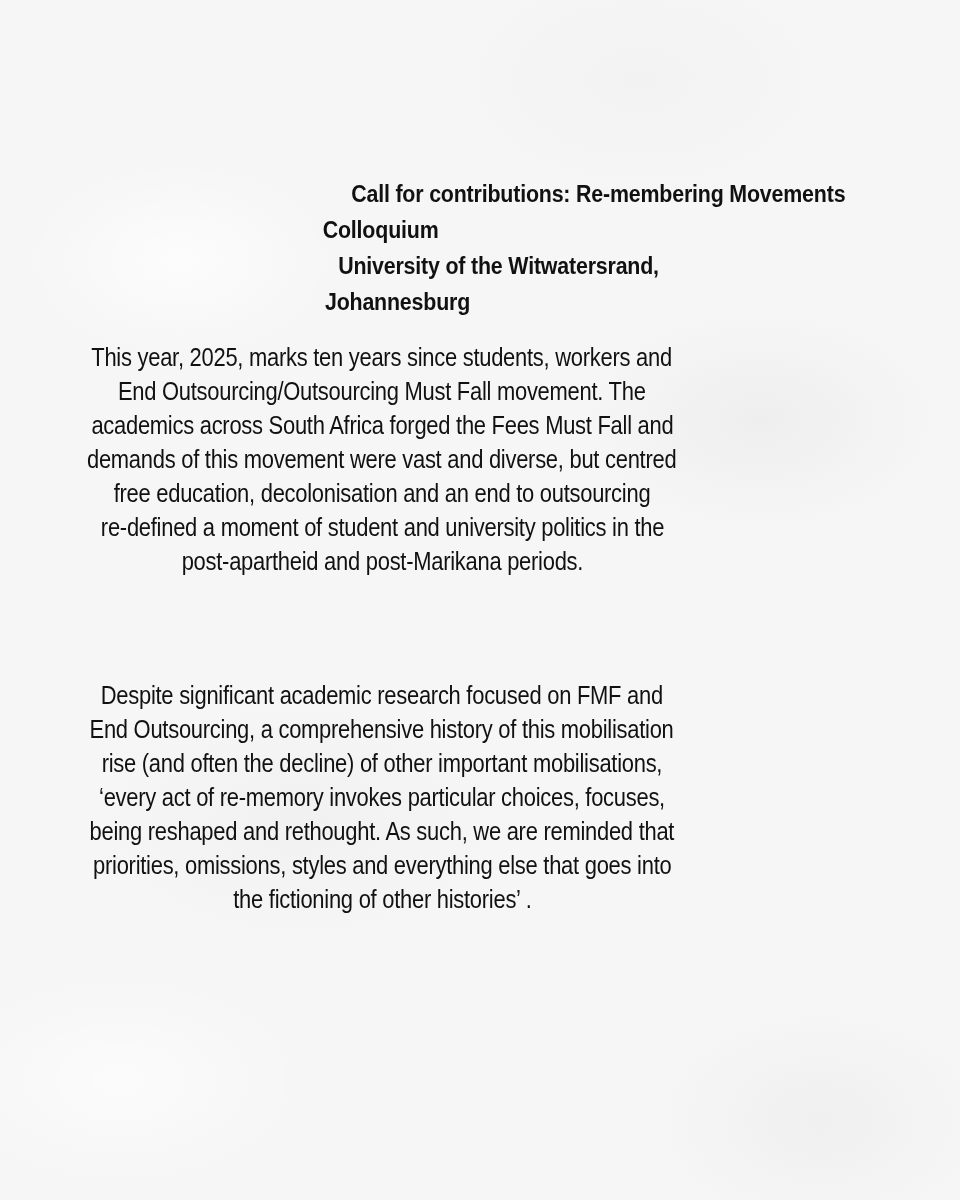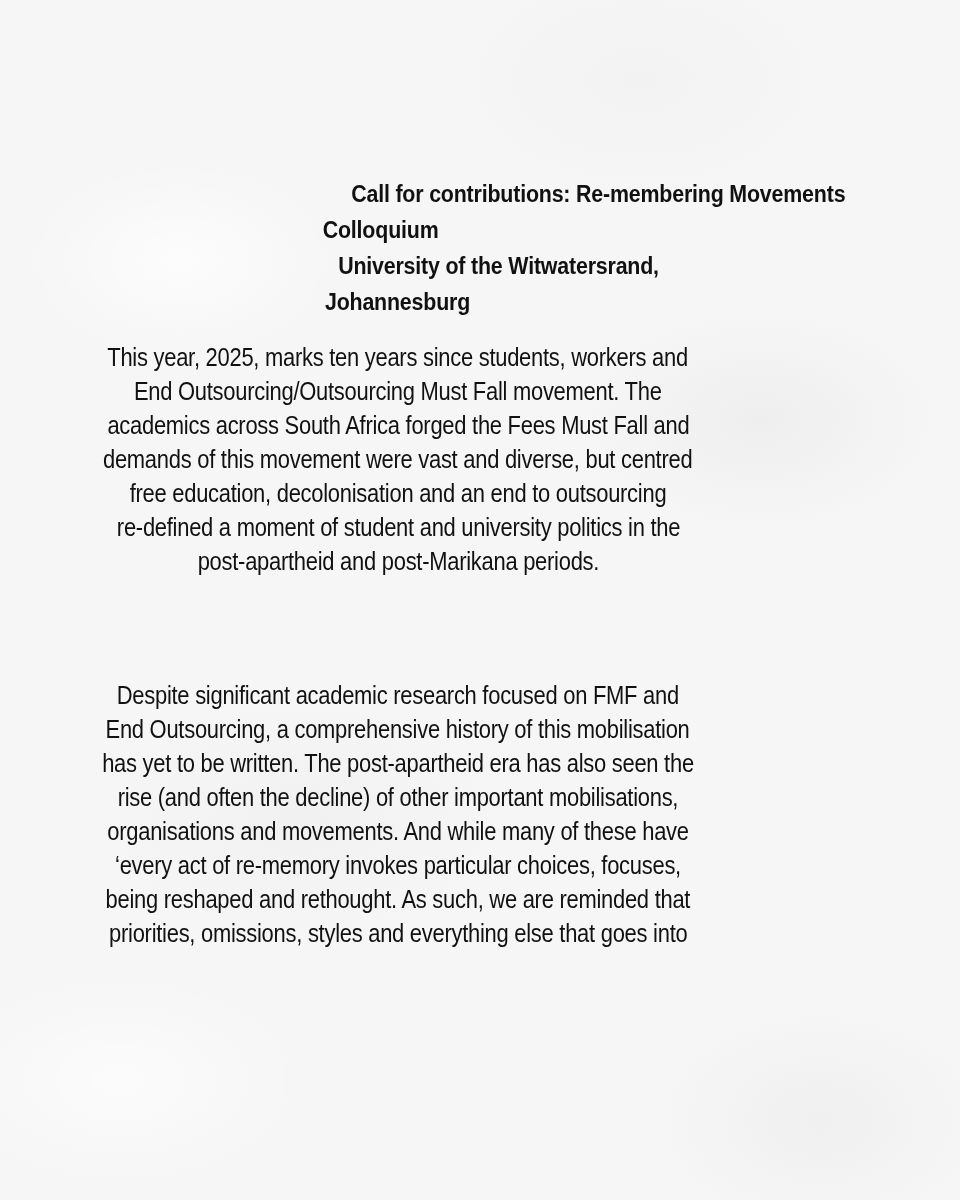--- a/index.html
+++ b/index.html
@@ -42,21 +42,21 @@
     letter-spacing: -0.2px;
     white-space: nowrap;
   }
   .heading .hline span {
     display: inline-block;
     transform: scaleX(0.93);
     transform-origin: right center;
   }
   .body-para {
     position: absolute;
-    left: 16px;
+    left: 0;
     width: 764px;
     text-align: center;
   }
   .body-para .bline {
     display: block;
     font-size: 25.5px;
     line-height: 34px;
     white-space: nowrap;
     height: 34px;
   }
@@ -87,19 +87,18 @@
   <div class="bline"><span>academics across South Africa forged the Fees Must Fall and</span></div>
   <div class="bline"><span>demands of this movement were vast and diverse, but centred</span></div>
   <div class="bline"><span>free education, decolonisation and an end to outsourcing</span></div>
   <div class="bline"><span>re-defined a moment of student and university politics in the</span></div>
   <div class="bline"><span>post-apartheid and post-Marikana periods.</span></div>
 </div>
 
 <div class="body-para" id="para2">
   <div class="bline"><span>Despite significant academic research focused on FMF and</span></div>
   <div class="bline"><span>End Outsourcing, a comprehensive history of this mobilisation</span></div>
-  <div class="bline"><span>has yet to be written. The post-apartheid era has also seen the</span></div>
   <div class="bline"><span>rise (and often the decline) of other important mobilisations,</span></div>
-  <div class="bline"><span>organisations and movements. And while many of these have</span></div>
   <div class="bline"><span>‘every act of re-memory invokes particular choices, focuses,</span></div>
   <div class="bline"><span>being reshaped and rethought. As such, we are reminded that</span></div>
   <div class="bline"><span>priorities, omissions, styles and everything else that goes into</span></div>
+  <div class="bline"><span>the fictioning of other histories’ .</span></div>
 </div>
 
 </body></html>

